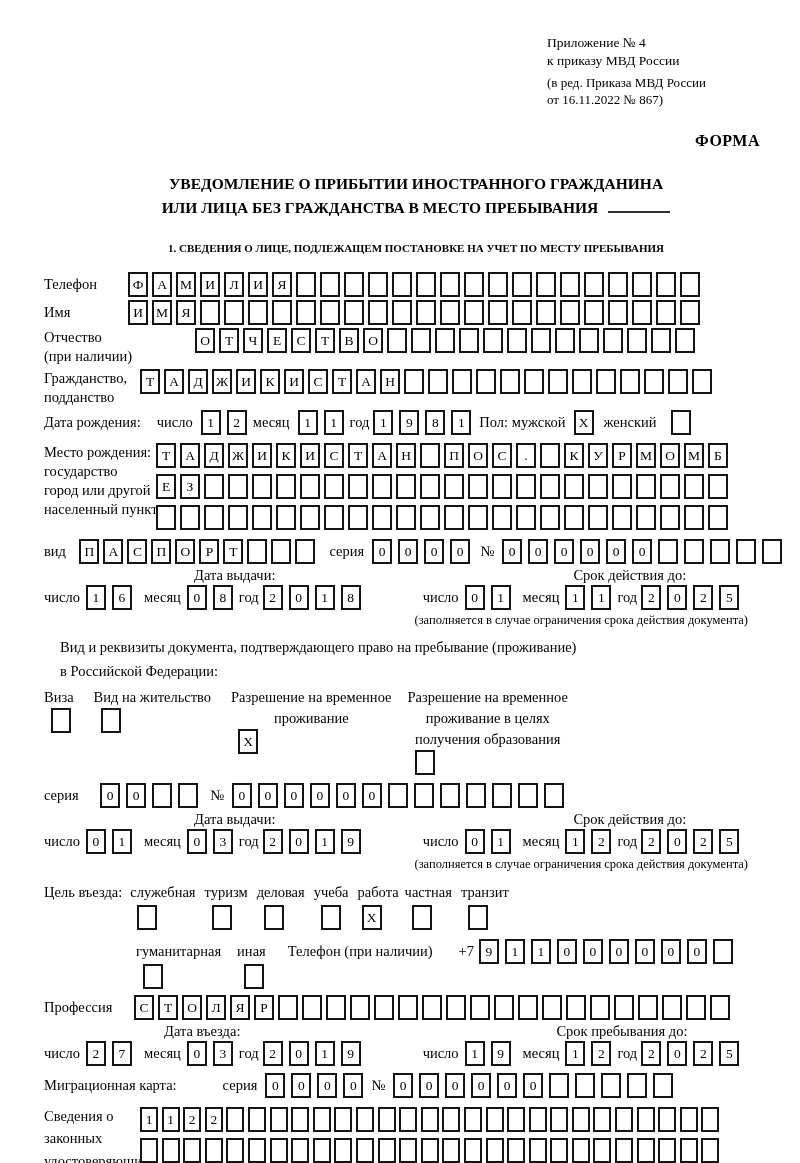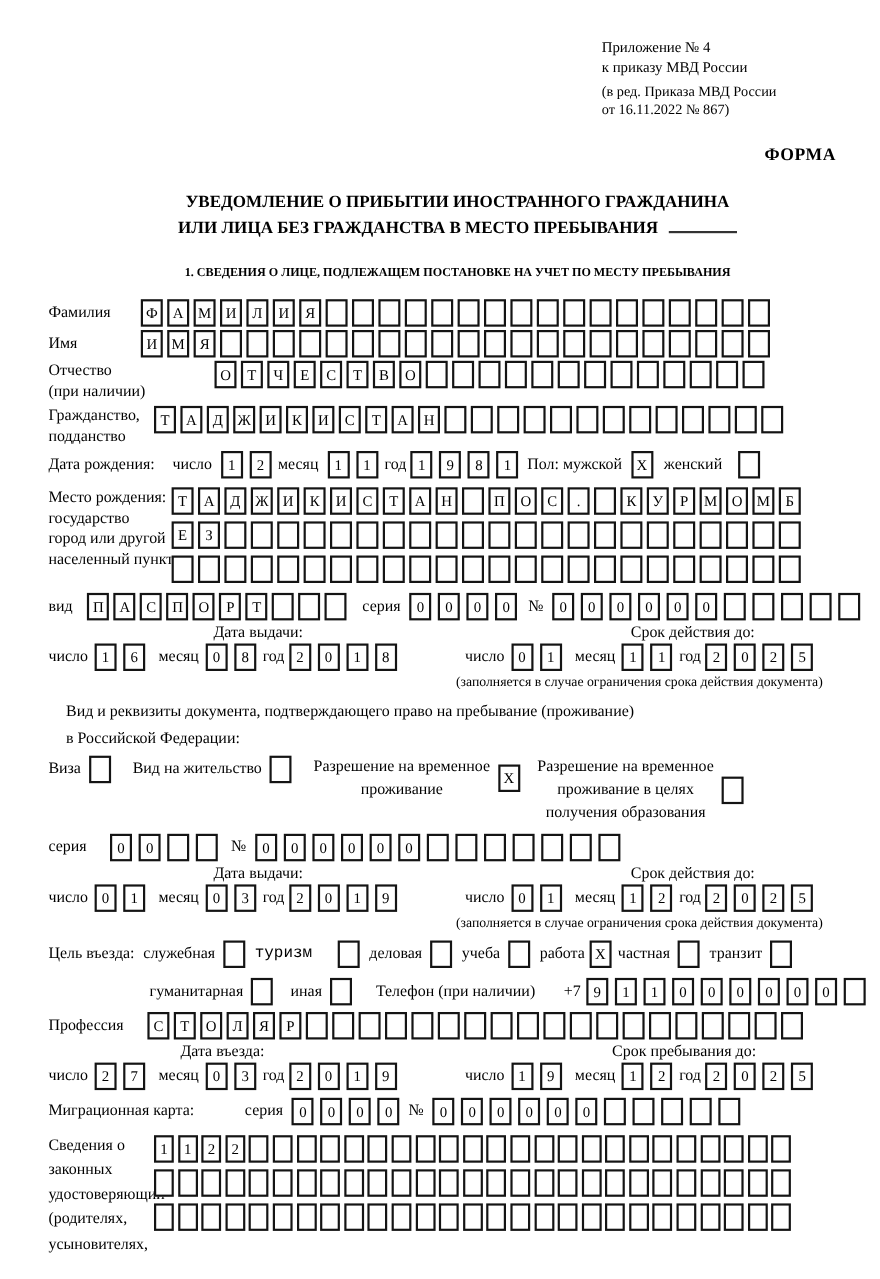--- a/index.html
+++ b/index.html
@@ -39,21 +39,21 @@
   .cells.dt .cell{margin-right:6px;}
   .cells.sm .cell{width:14px;margin-right:3.6px;}
   .cb{margin:0 0 0 6px;}
   .lbl{white-space:nowrap;margin-right:8px;line-height:25px;}
   .rowstack > .cells{margin-bottom:6px;}
   
   .dg{display:flex;align-items:flex-start;}
   .dg .lbl{margin-right:6px;}
   .dlabels{display:flex;font-size:14.5px;margin:2px 0 1px 0;gap:36px;}
   .note{ text-align:right;margin:1px 40px 8px 0;font-size:12.5px;}
-  .opt{display:flex;align-items:center;white-space:nowrap;}
+  .opt{display:flex;align-items:flex-start;white-space:nowrap;flex-direction:column;}
   .opt-lines{display:flex;flex-direction:column;align-items:center;line-height:1.45;}
   .opt-lines span:empty{display:none;}
   .opt .cell{margin-left:7px;}
   .center-b{text-align:center;font-weight:bold;font-size:14px;margin:2px 0 4px 0;}
   .para{line-height:1.6;margin:2px 0 4px 16px;}
 </style>
 </head>
 <body>
 
 <div class="page">
@@ -72,21 +72,21 @@
   <div class="title">
     <div>УВЕДОМЛЕНИЕ О ПРИБЫТИИ ИНОСТРАННОГО ГРАЖДАНИНА</div>
     <div>
       <span>ИЛИ ЛИЦА БЕЗ ГРАЖДАНСТВА В МЕСТО ПРЕБЫВАНИЯ</span><span class="title-underline"></span>
     </div>
   </div>
 
   <div class="sect">1. СВЕДЕНИЯ О ЛИЦЕ, ПОДЛЕЖАЩЕМ ПОСТАНОВКЕ НА УЧЕТ ПО МЕСТУ ПРЕБЫВАНИЯ</div>
 
   <div class="frow" style="margin-top:18px;">
-    <span class="lbl" style="width:76px;">Фамилия</span>
+    <span class="lbl" style="width:76px;">Телефон</span>
     <span class="cells">
         <span class="cell">Ф</span>
         <span class="cell">А</span>
         <span class="cell">М</span>
         <span class="cell">И</span>
         <span class="cell">Л</span>
         <span class="cell">И</span>
         <span class="cell">Я</span>
         <span class="cell"></span>
         <span class="cell"></span>
@@ -510,21 +510,21 @@
 
   <div class="note">(заполняется в случае ограничения срока действия документа)</div>
 
   <div class="frow" style="margin-bottom:9px;">
     <span class="lbl">Цель въезда:</span>
     <span class="opt">
         <span class="lbl" style="margin-right:0;">служебная</span>
         <span class="cell cb"></span>
       </span>
     <span class="opt" style="margin-left:9px;">
-        <span class="lbl" style="margin-right:16px;font-family:Liberation Mono, monospace;">туризм</span>
+        <span class="lbl" style="margin-right:0;">туризм</span>
         <span class="cell cb"></span>
       </span>
     <span class="opt" style="margin-left:9px;">
         <span class="lbl" style="margin-right:0;">деловая</span>
         <span class="cell cb"></span>
       </span>
     <span class="opt" style="margin-left:9px;">
         <span class="lbl" style="margin-right:0;">учеба</span>
         <span class="cell cb"></span>
       </span>

